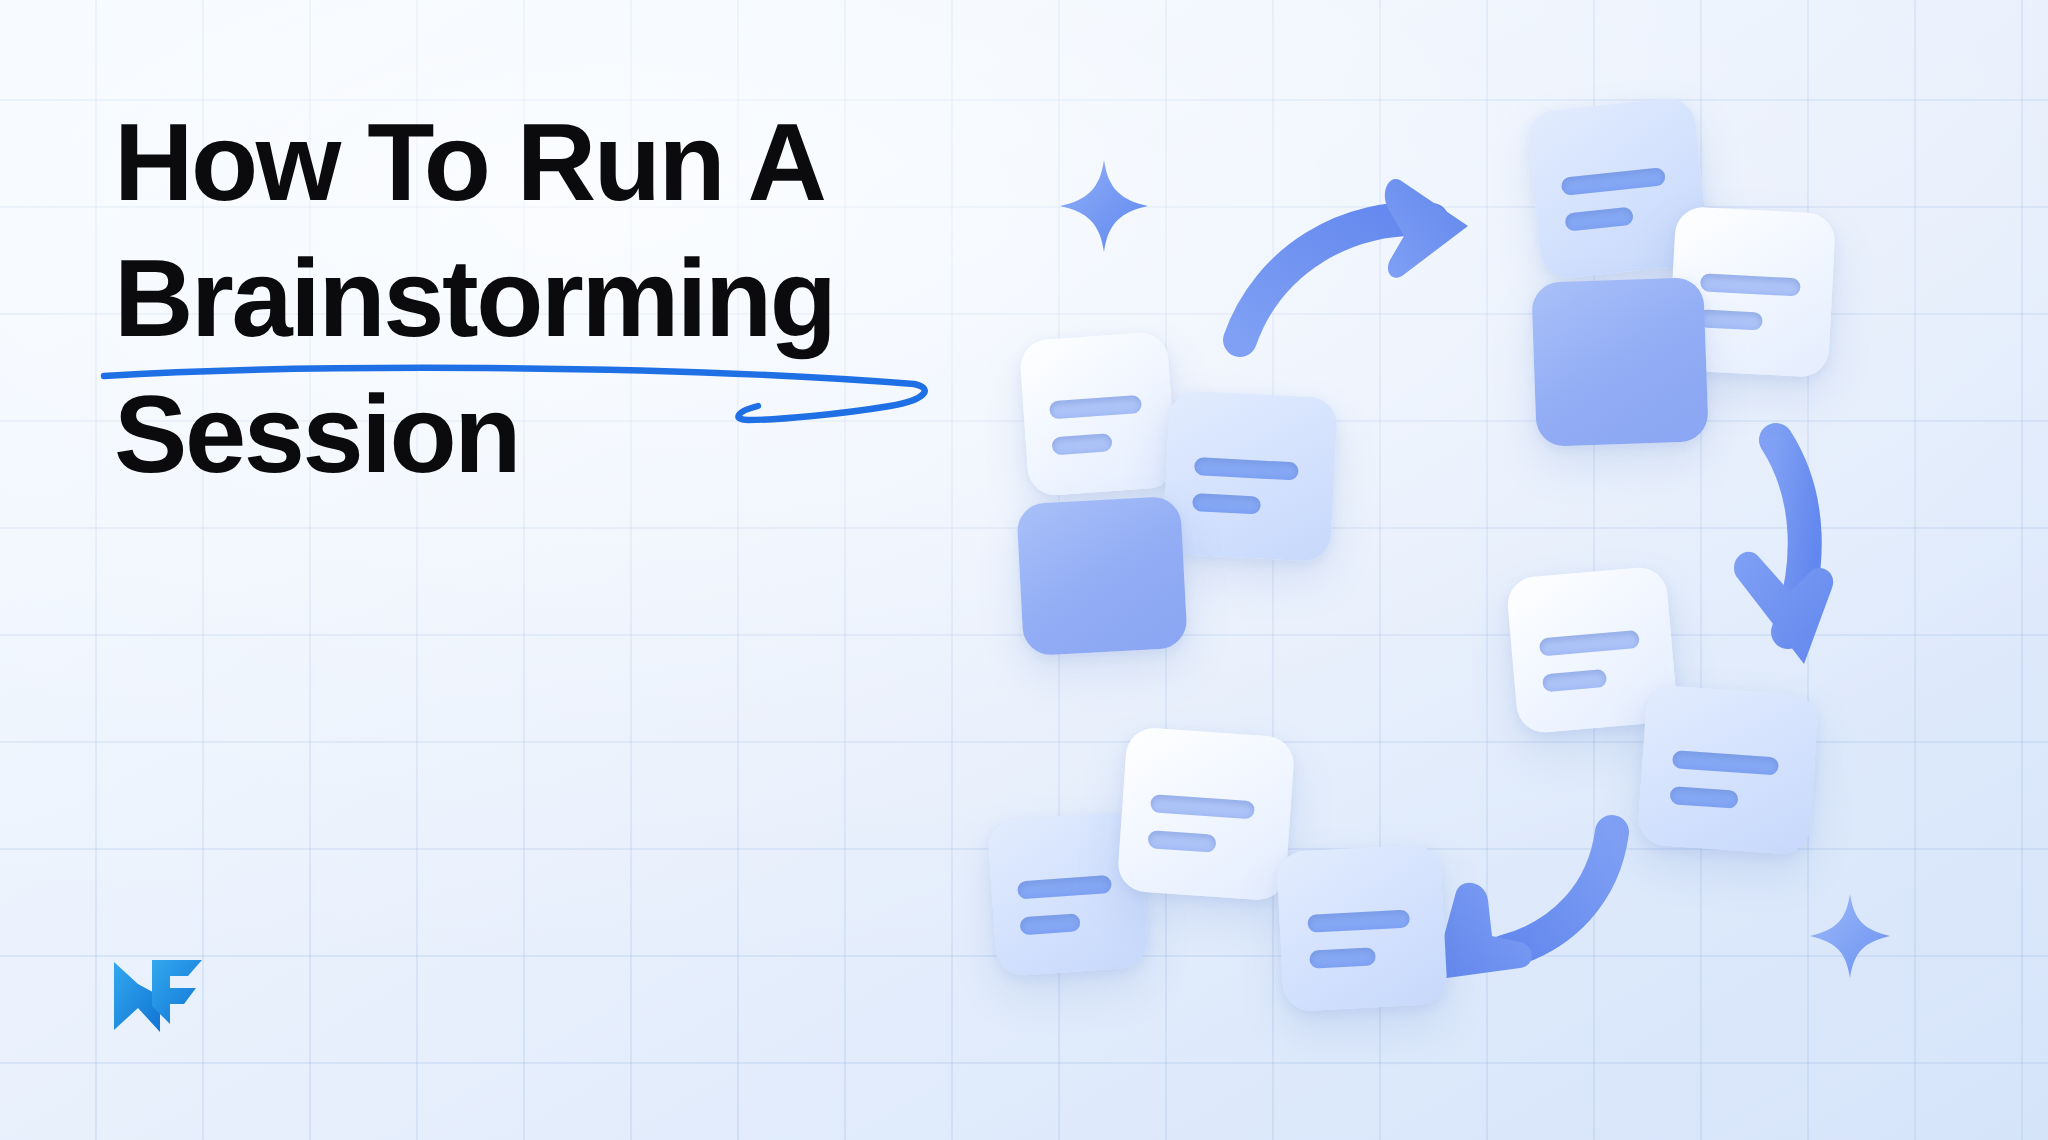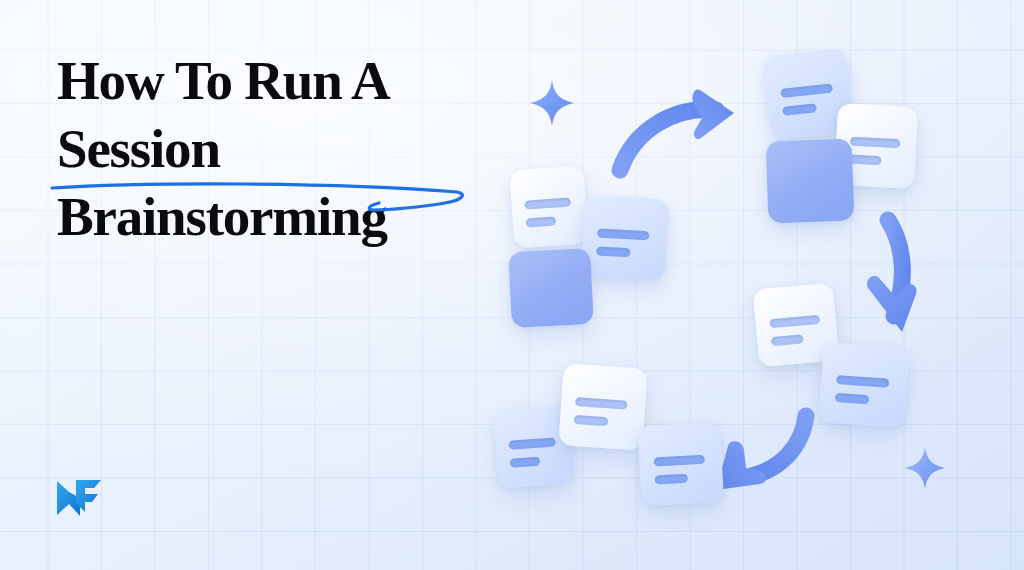--- a/index.html
+++ b/index.html
@@ -4,21 +4,21 @@
 <style>
   html, body {
     margin: 0; padding: 0;
     background: #eaf1fd;
   }
   #stage {
     position: relative;
     width: 1024px;
     height: 570px;
     overflow: hidden;
-    font-family: Liberation Serif, serif;
+    font-family: Liberation Sans, sans-serif;
     background:
       linear-gradient(150deg,
         #f3f8ff 0%,
         #eef5fe 28%,
         #e7effc 55%,
         #dde9fb 78%,
         #d6e4fa 100%);
   }
   
   #grid {
@@ -117,22 +117,22 @@
 </head>
 <body>
 
 <div id="stage">
 
   <div id="grid"></div>
   <div id="vignette"></div>
 
   <div id="headline">
     <div class="line">How To Run A</div>
+    <div class="line">Brainstorming</div>
     <div class="line">Session</div>
-    <div class="line">Brainstorming</div>
   </div>
 
   <svg id="swoosh" viewBox="0 0 420 46">
     <path d="M3 18 C 100 12, 280 12, 408 22 C 418 24, 414 30, 396 33
              C 372 37, 340 40, 325 40 C 318 40, 318 36, 330 33" fill="none" stroke="#1f6fe5" stroke-width="3.2" stroke-linecap="round"></path>
   </svg>
 
   <svg id="logo" viewBox="0 0 46 38">
     <defs>
       <linearGradient id="lg" x1="0" y1="0" x2="1" y2="1">

